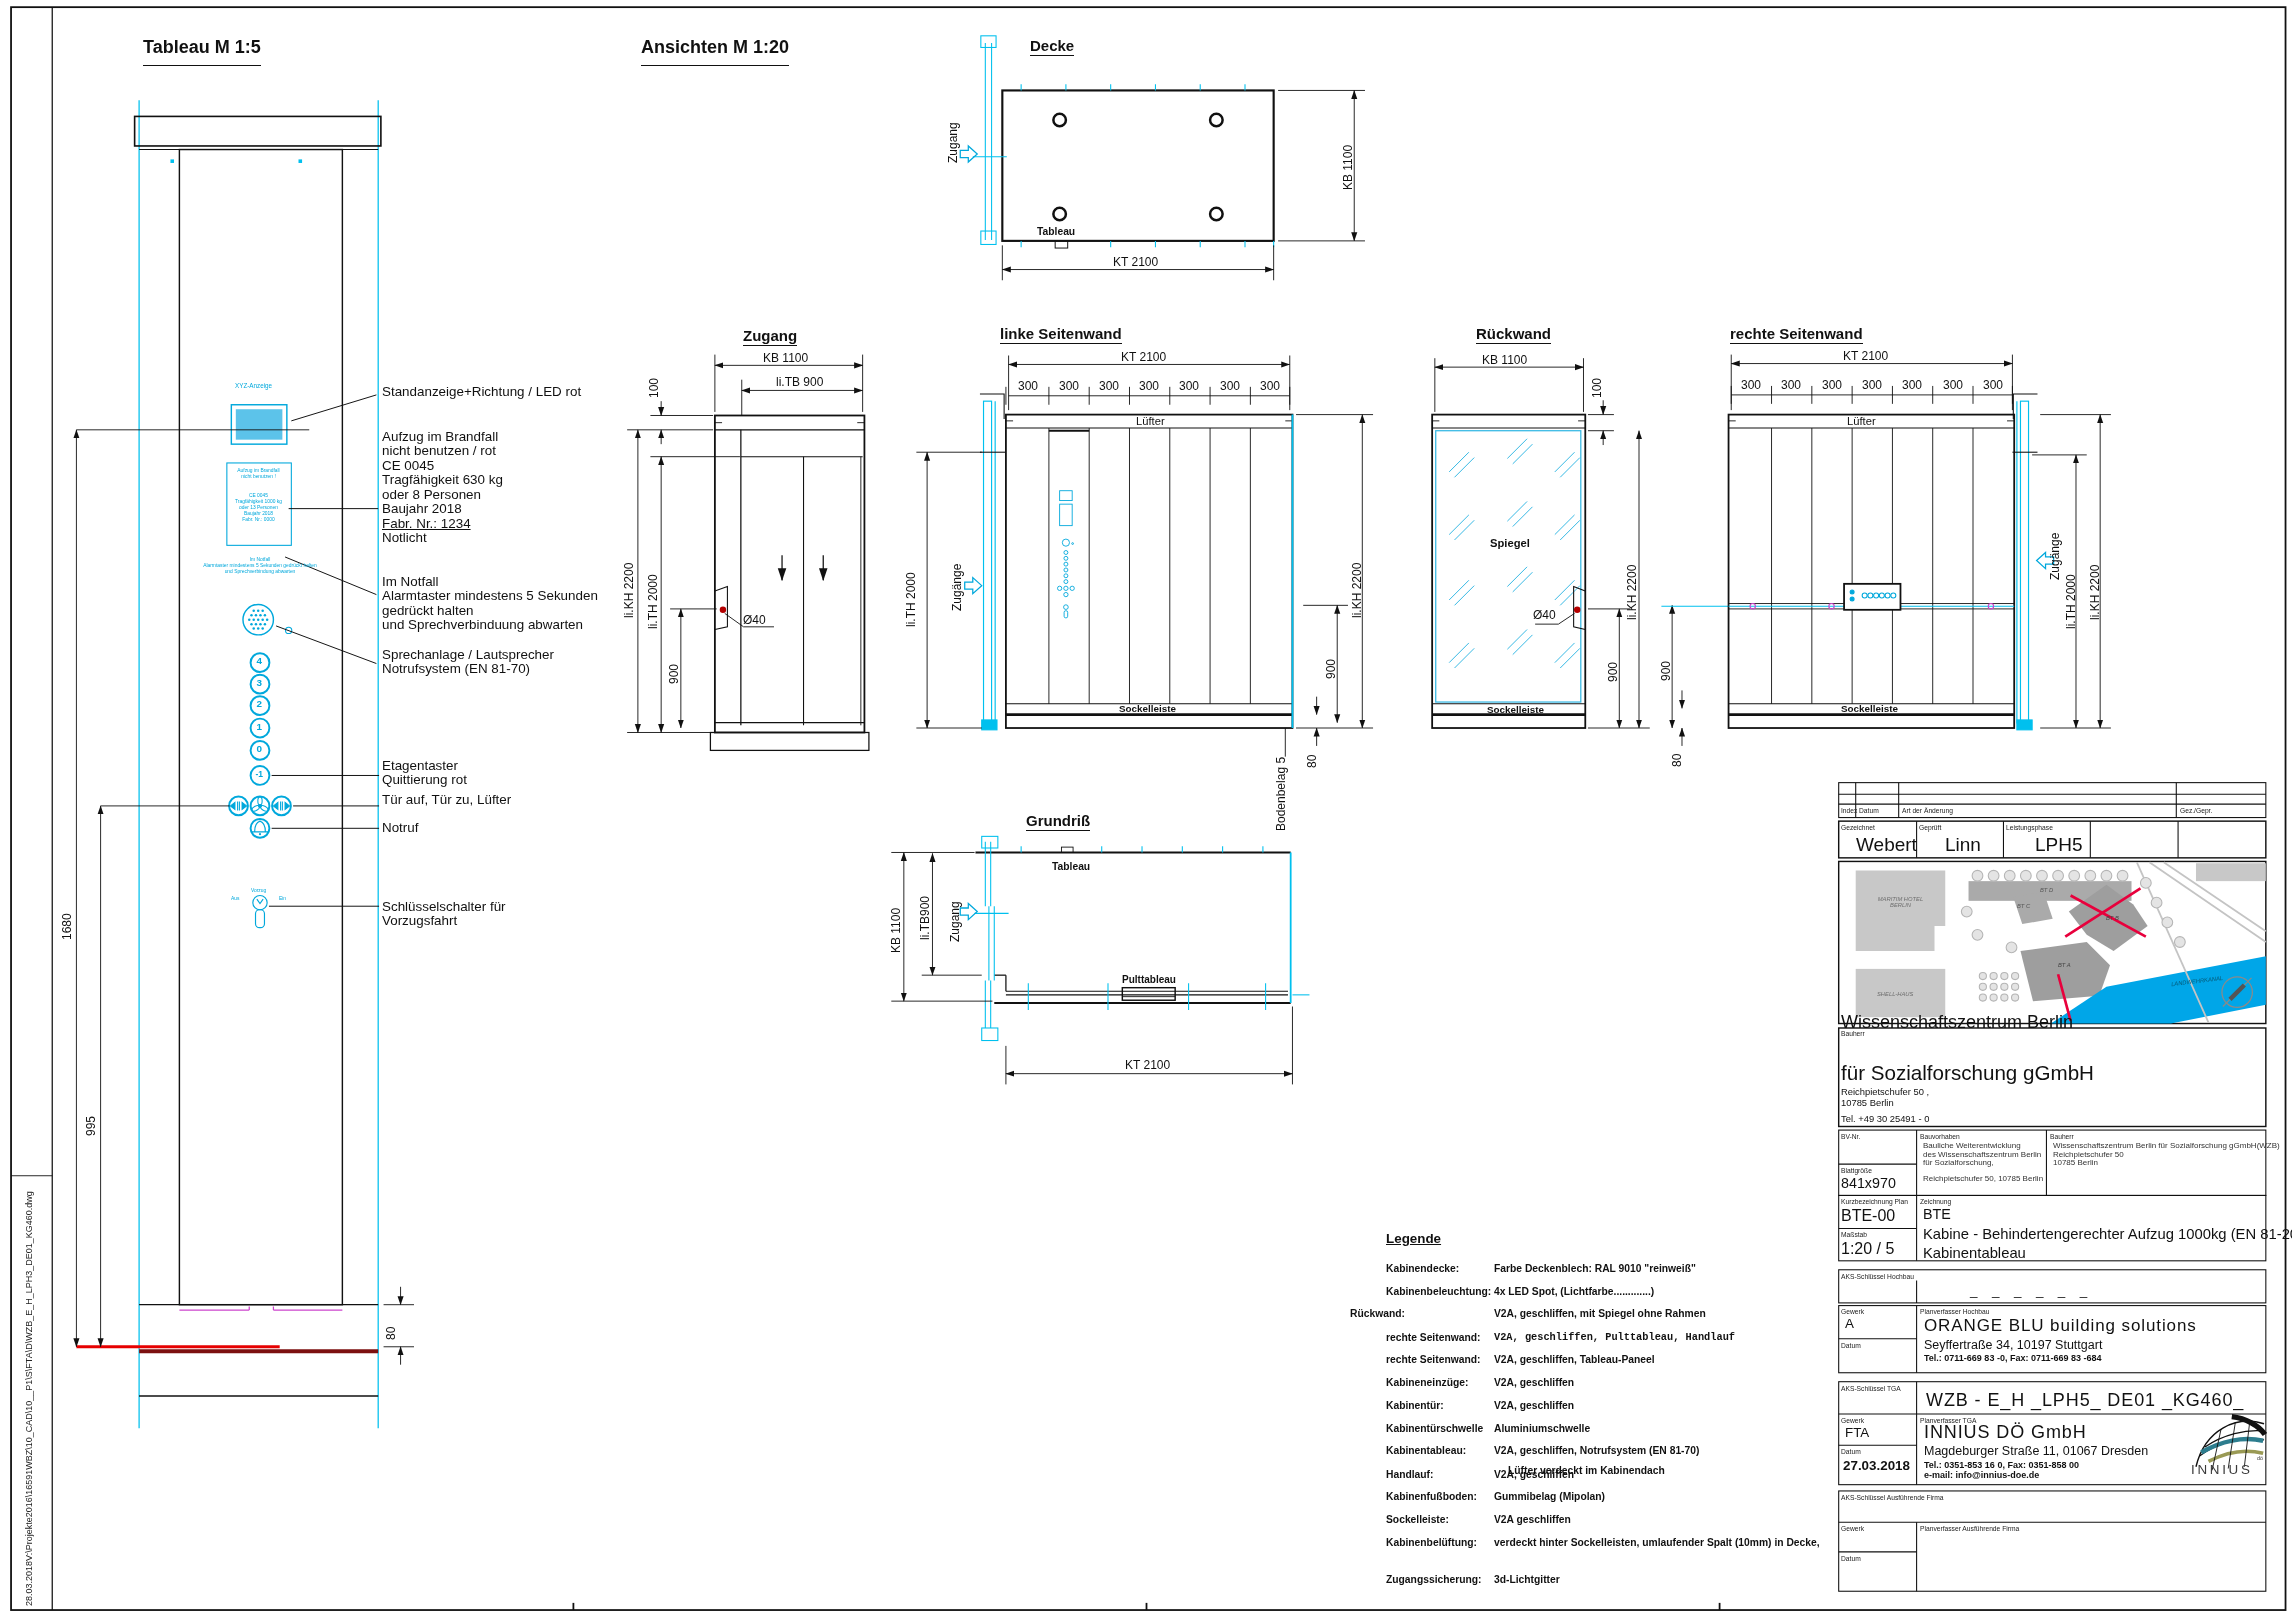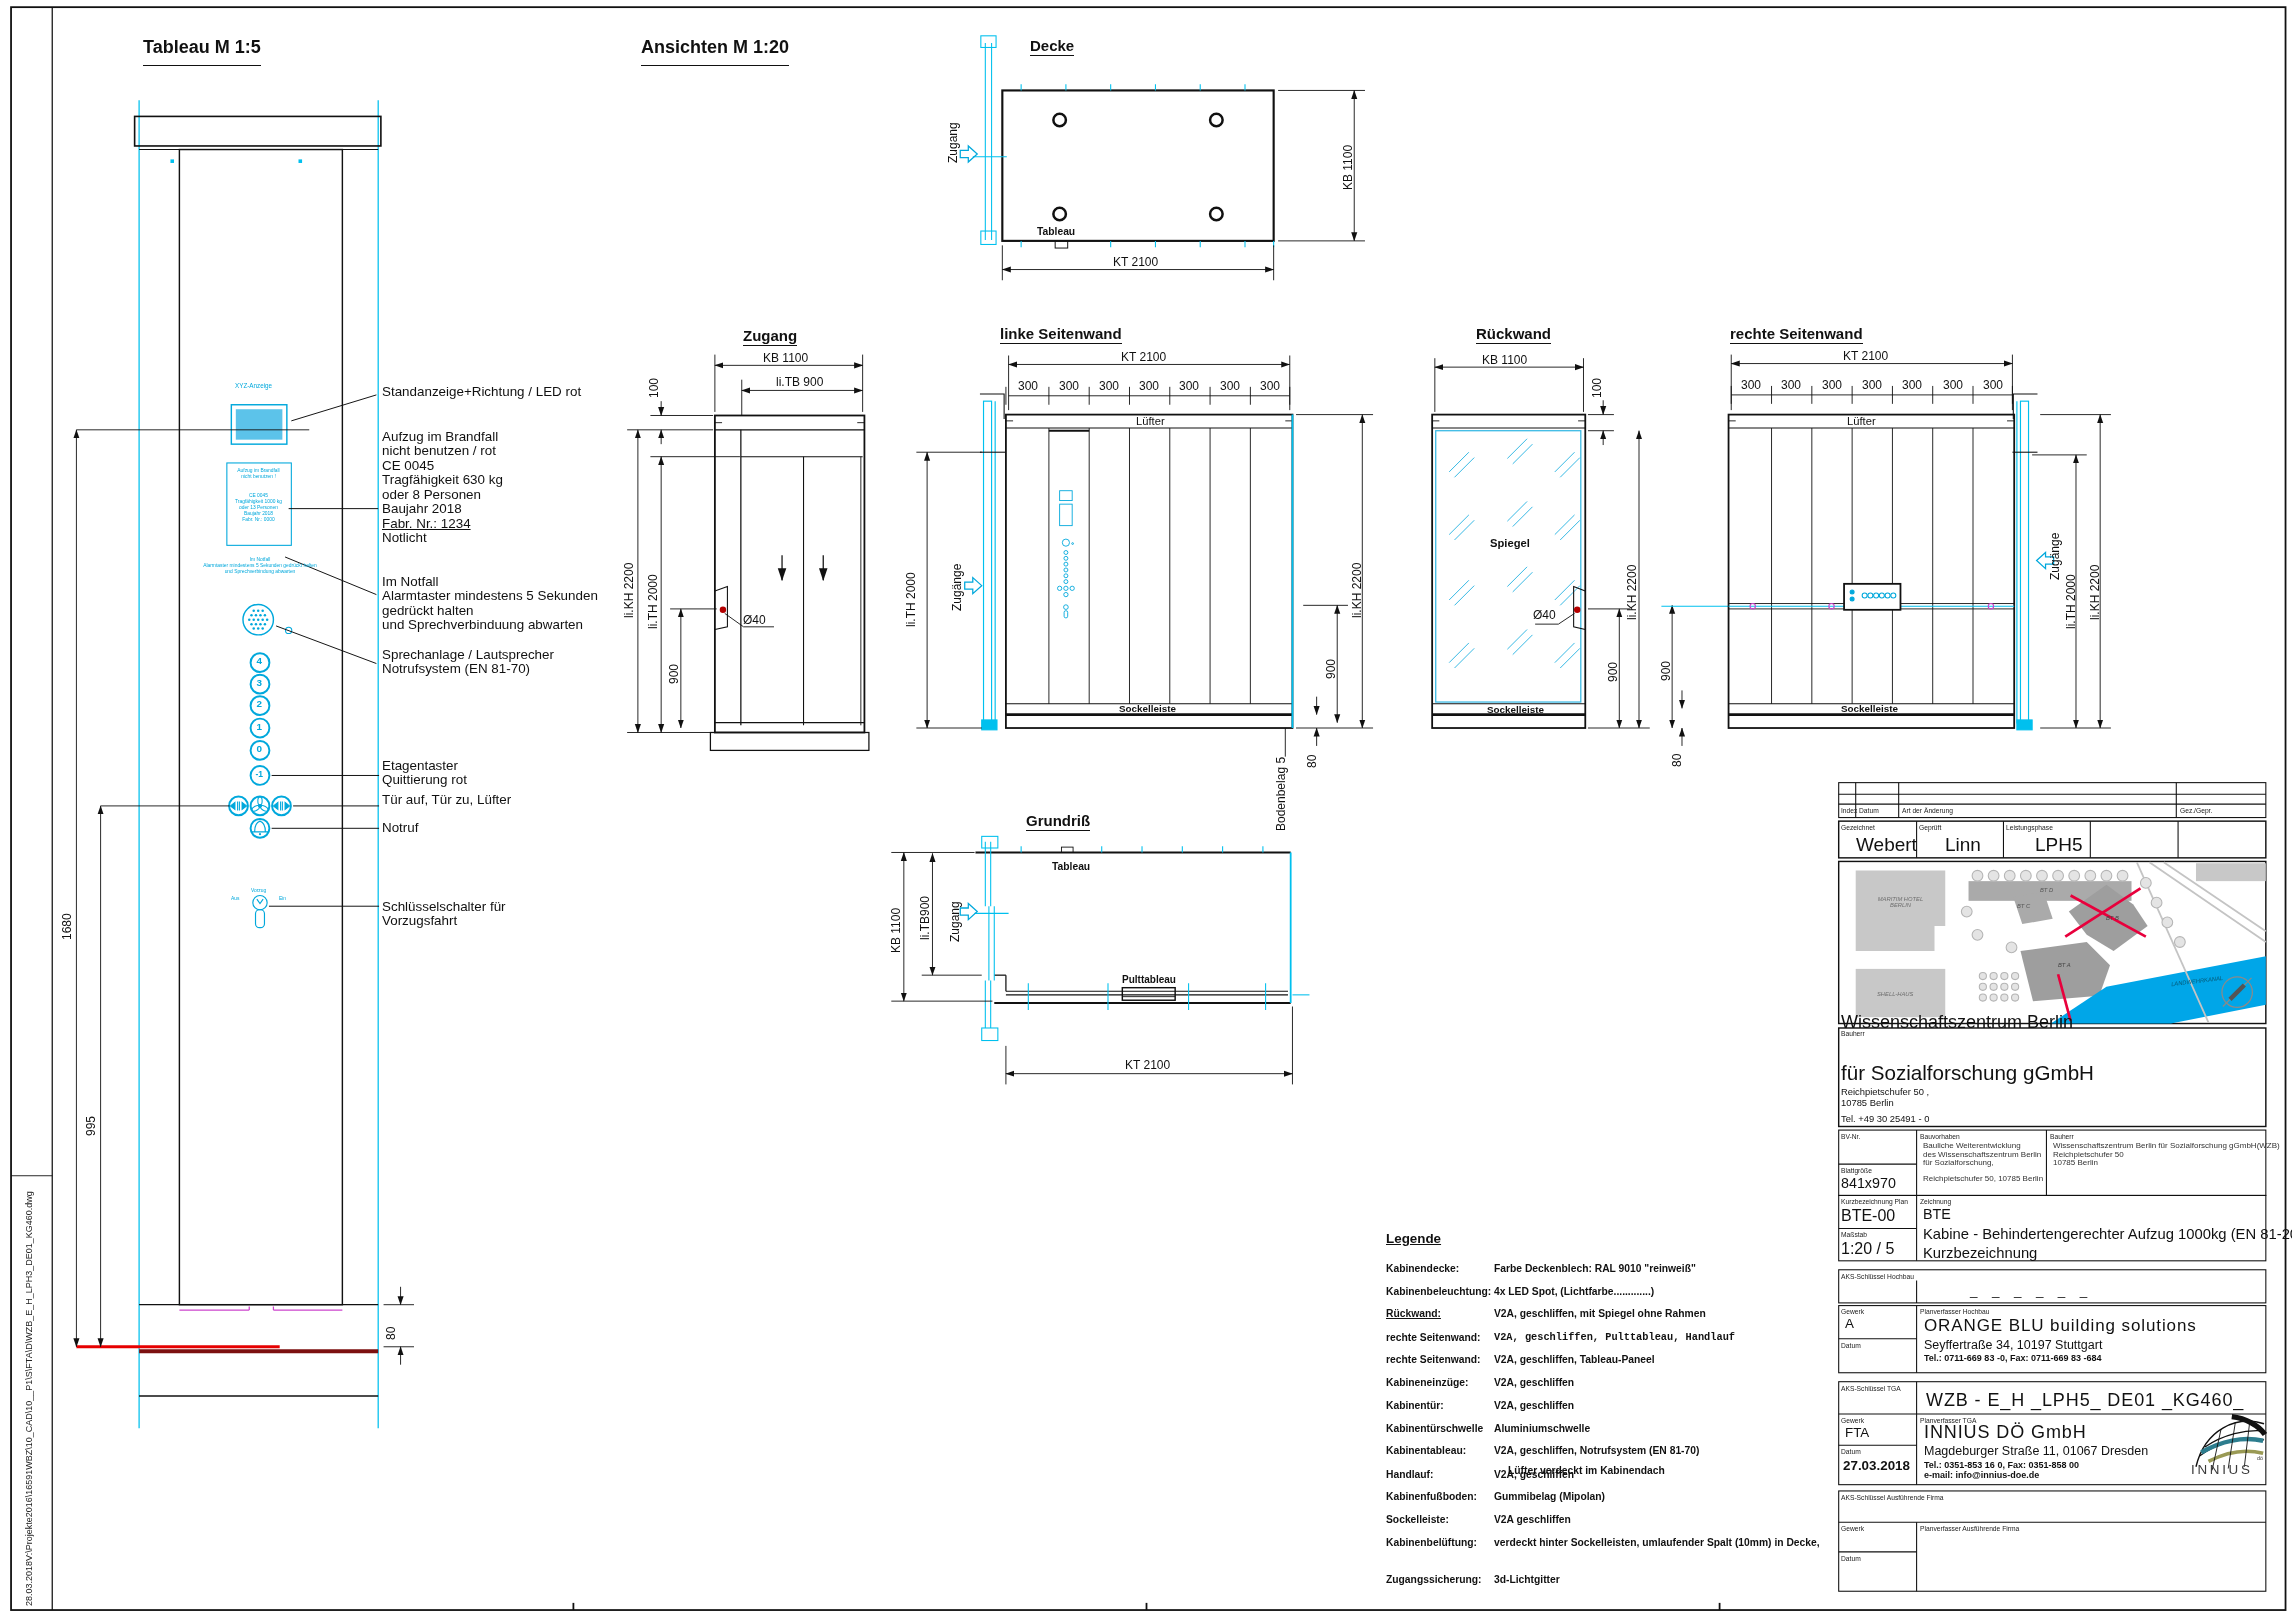--- a/index.html
+++ b/index.html
@@ -702,21 +702,21 @@
 <span class="t dim vt" style="left:890px;top:953px;">KB 1100</span>
 <span class="t dim vt" style="left:919px;top:940px;">li.TB900</span>
 <span class="t dim" style="left:1125px;top:1059px;">KT 2100</span>
 
 <div>
   <span class="t b u" style="left:1386px;top:1232px;font-size:13.4px;">Legende</span>
   <span class="t lg-k" style="left:1386px;top:1263px;">Kabinendecke:</span>
       <span class="t lg-v" style="left:1494px;top:1263px;">Farbe Deckenblech: RAL 9010 "reinweiß"</span>
   <span class="t lg-k" style="left:1386px;top:1286px;">Kabinenbeleuchtung:</span>
       <span class="t lg-v" style="left:1494px;top:1286px;">4x LED Spot, (Lichtfarbe.............)</span>
-  <span class="t lg-k" style="left:1386px;top:1308px;text-decoration:underline;">Rückwand:</span>
+  <span class="t lg-k" style="left:1350px;top:1308px;">Rückwand:</span>
       <span class="t lg-v" style="left:1494px;top:1308px;">V2A, geschliffen, mit Spiegel ohne Rahmen</span>
   <span class="t lg-k" style="left:1386px;top:1332px;">rechte Seitenwand:</span>
       <span class="t lg-v" style="left:1494px;top:1332px;font-family:Liberation Mono, monospace;">V2A, geschliffen, Pulttableau, Handlauf</span>
   <span class="t lg-k" style="left:1386px;top:1354px;">rechte Seitenwand:</span>
       <span class="t lg-v" style="left:1494px;top:1354px;">V2A, geschliffen, Tableau-Paneel</span>
   <span class="t lg-k" style="left:1386px;top:1377px;">Kabineneinzüge:</span>
       <span class="t lg-v" style="left:1494px;top:1377px;">V2A, geschliffen</span>
   <span class="t lg-k" style="left:1386px;top:1400px;">Kabinentür:</span>
       <span class="t lg-v" style="left:1494px;top:1400px;">V2A, geschliffen</span>
   <span class="t lg-k" style="left:1386px;top:1423px;">Kabinentürschwelle</span>
@@ -785,21 +785,21 @@
         <div>10785 Berlin</div>
   </div>
 
   <span class="t sml" style="left:1841px;top:1198px;">Kurzbezeichnung Plan</span>
   <span class="t" style="left:1841px;top:1207px;font-size:16px;">BTE-00</span>
   <span class="t sml" style="left:1841px;top:1231px;">Maßstab</span>
   <span class="t" style="left:1841px;top:1240px;font-size:16px;">1:20 / 5</span>
   <span class="t sml" style="left:1920px;top:1198px;">Zeichnung</span>
   <span class="t" style="left:1923px;top:1207px;font-size:14.3px;">BTE</span>
   <span class="t" style="left:1923px;top:1227px;font-size:14.8px;">Kabine - Behindertengerechter Aufzug  1000kg (EN 81-20/50)</span>
-  <span class="t" style="left:1923px;top:1246px;font-size:14.8px;">Kurzbezeichnung</span>
+  <span class="t" style="left:1923px;top:1246px;font-size:14.8px;">Kabinentableau</span>
 
   <span class="t sml" style="left:1841px;top:1273px;">AKS-Schlüssel Hochbau</span>
   <span class="t" style="left:1970px;top:1284px;font-size:13.4px;letter-spacing:5.4px;">_   _ _    _    _    _</span>
 
   <span class="t sml" style="left:1841px;top:1308px;">Gewerk</span>
   <span class="t" style="left:1845px;top:1317px;font-size:13.4px;">A</span>
   <span class="t sml" style="left:1841px;top:1342px;">Datum</span>
   <span class="t sml" style="left:1920px;top:1308px;">Planverfasser Hochbau</span>
   <span class="t" style="left:1924px;top:1317px;font-size:17px;letter-spacing:0.9px;">ORANGE BLU building solutions</span>
   <span class="t" style="left:1924px;top:1339px;font-size:12.5px;">Seyffertraße 34, 10197 Stuttgart</span>

